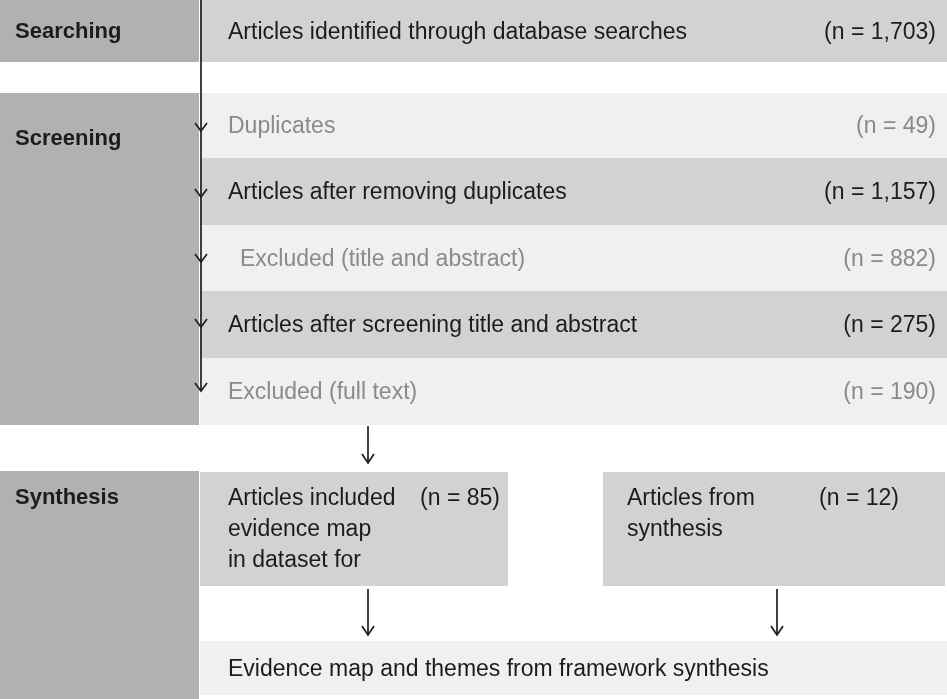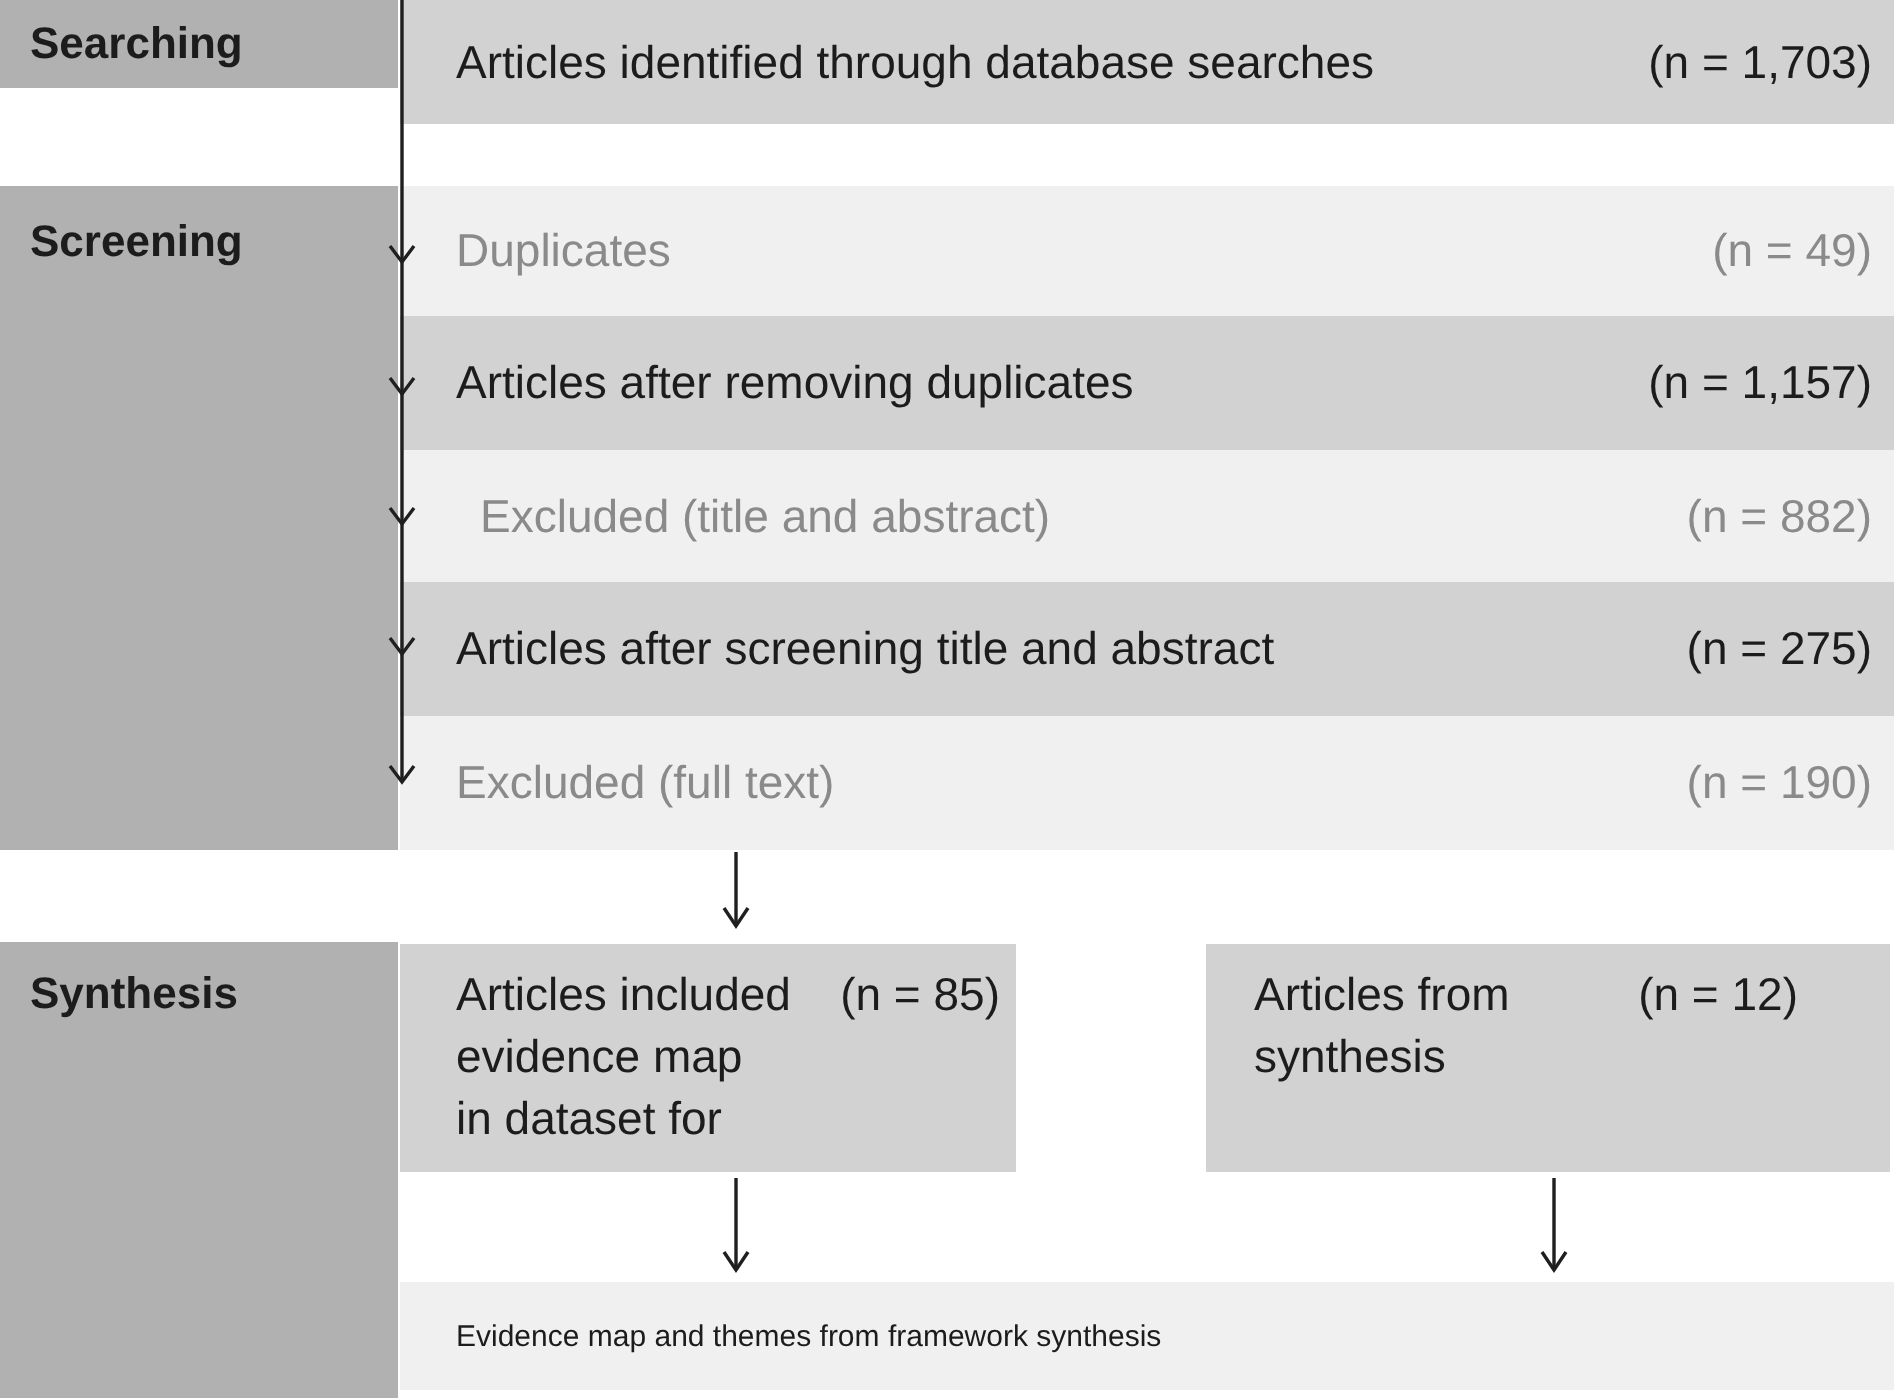--- a/index.html
+++ b/index.html
@@ -20,23 +20,23 @@
     background: var(--sidebar-bg, #b1b1b1);
     box-sizing: border-box;
   }
   .stage .lbl {
     display: block;
     font-size: 22px;
     font-weight: bold;
     color: var(--ink, #1c1c1c);
     padding-left: 15px;
   }
-  #stage-searching { top: 0; height: 44px; display: flex; align-items: center; }
+  #stage-searching { top: 0; height: 62px; display: flex; align-items: center; }
   #stage-screening { top: 93px; height: 332px; }
-  #stage-screening .lbl { padding-top: 15px; }
+  #stage-screening .lbl { padding-top: 32px; }
   #stage-synthesis { top: 471px; height: 228px; }
   #stage-synthesis .lbl { padding-top: 13px; }
 
   
   .row {
     position: absolute;
     left: 200px;
     width: 747px;
     box-sizing: border-box;
     display: flex;
@@ -78,21 +78,21 @@
     position: absolute;
     left: 200px;
     top: 641px;
     width: 747px;
     height: 54px;
     background: var(--row-light-bg, #f0f0f0);
     box-sizing: border-box;
     display: flex;
     align-items: center;
     padding-left: 28px;
-    font-size: 15px;
+    font-size: 23px;
     color: var(--ink, #1c1c1c);
   }
 
   
   svg.flow { position: absolute; overflow: visible; }
   svg.flow path {
     stroke: var(--arrow, #1f1f1f);
     stroke-width: 1.7;
     fill: none;
     stroke-linecap: butt;

